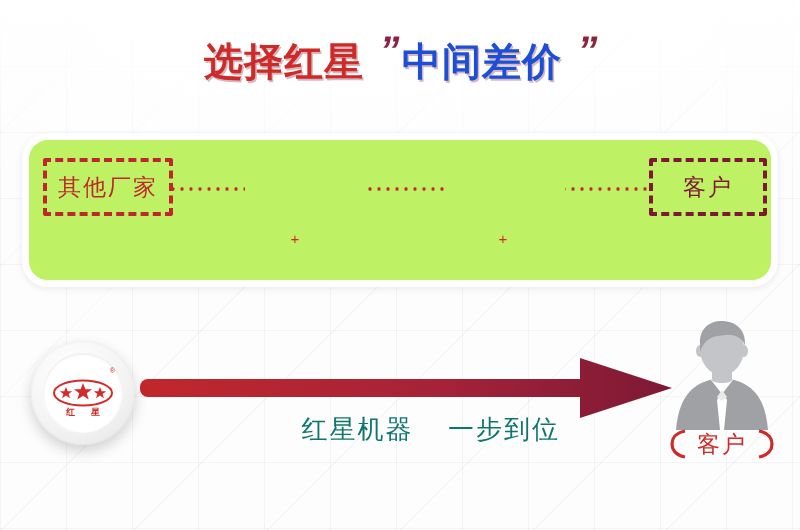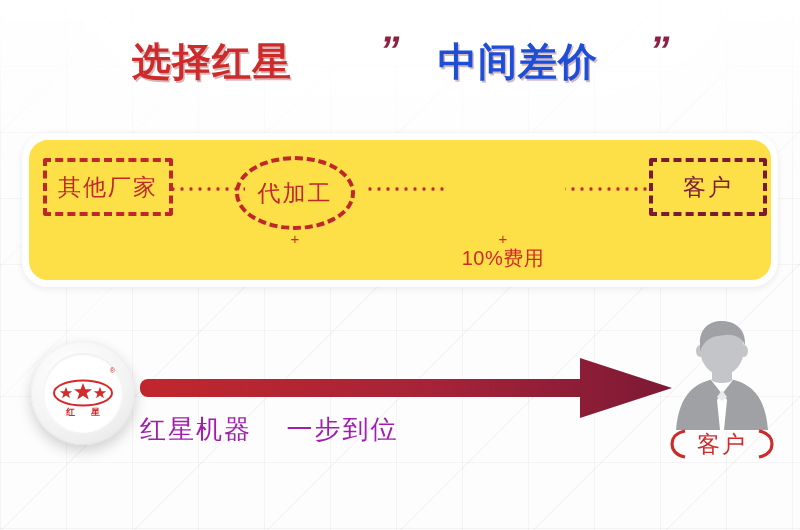--- a/index.html
+++ b/index.html
@@ -28,21 +28,20 @@
       linear-gradient(to bottom, rgba(255,255,255,0.9) 0%, rgba(255,255,255,0.1) 22%, rgba(255,255,255,0) 40%);
     pointer-events:none;
   }
 
   
   #headline{
     position:absolute; left:0; top:32px; width:800px; height:60px;
     z-index:5;
     display:flex; align-items:center; justify-content:center;
     white-space:nowrap;
-    gap:36px;
   }
   .hl-seg{
     font-size:39px; font-weight:bold; letter-spacing:1px;
     text-shadow:1.5px 1.5px 0 rgba(120,20,30,0.30);
   }
   .hl-red  { color:#cf2a2a; }
   .hl-dark { color:#1d4ed8; }
   .hl-gap  { display:inline-block; width:14px; }
   .hl-quote{
     font-size:40px; font-weight:bold; color:#8e2040;
@@ -50,21 +49,21 @@
     display:inline-block;
     position:relative; top:-12px;
     letter-spacing:-2px;
   }
   .hl-quote.left  { margin:0 4px 0 2px; }
   .hl-quote.right { margin-left:16px; }
 
   
   #flow-card{
     position:absolute; left:22px; top:133px; width:756px; height:154px;
-    background:#fde047;
+    background:#bef264;
     border:7px solid #ffffff;
     border-radius:26px;
     box-shadow:0 2px 7px rgba(0,0,0,0.08);
     z-index:4;
   }
   #flow-row{
     position:absolute; left:0; top:0; width:100%; height:100%;
   }
   .node{
     position:absolute;
@@ -125,22 +124,22 @@
     display:flex; justify-content:center; gap:16px;
     font-size:9px; color:#d32a2a; font-weight:bold;
   }
 
   
   #arrow{ position:absolute; left:140px; top:358px; width:540px; height:60px; z-index:5; }
 
   
   #slogan{
     position:absolute; left:140px; top:412px; width:420px;
-    text-align:left;
-    font-size:26px; color:#a21caf; letter-spacing:2px;
+    text-align:right;
+    font-size:26px; color:#0f766e; letter-spacing:2px;
     z-index:6; white-space:nowrap;
   }
   #slogan .sp{ display:inline-block; width:16px; }
 
   
   #customer{ position:absolute; left:663px; top:318px; width:118px; height:112px; z-index:5; }
   #customer-label{
     position:absolute; left:648px; top:427px; width:148px; height:34px;
     z-index:6;
     display:flex; align-items:center; justify-content:center; gap:10px;
@@ -168,30 +167,26 @@
   <div id="flow-row">
 
     <div class="dots" style="left:144px; top:47px; width:72px;"></div>
     <div class="dots" style="left:334px; top:47px; width:86px;"></div>
     <div class="dots" style="left:536px; top:47px; width:88px;"></div>
 
     <div class="node rect" style="left:14px; top:18px; width:130px; height:58px;">
       <span>其他厂家</span>
     </div>
 
-    <div class="node oval" style="left:206px; top:16px; width:120px; height:74px;">
-      <span>代加工</span>
-    </div>
     <div class="fee" style="left:206px; top:92px; width:120px;">
       <div class="plus">+</div>
     </div>
 
     <div class="fee" style="left:414px; top:92px; width:120px;">
       <div class="plus">+</div>
-      <div class="amt">10%费用</div>
     </div>
 
     <div class="node rect dark" style="left:620px; top:18px; width:118px; height:58px;">
       <span>客户</span>
     </div>
 
   </div>
 </div>
 
 <div id="logo-badge">

